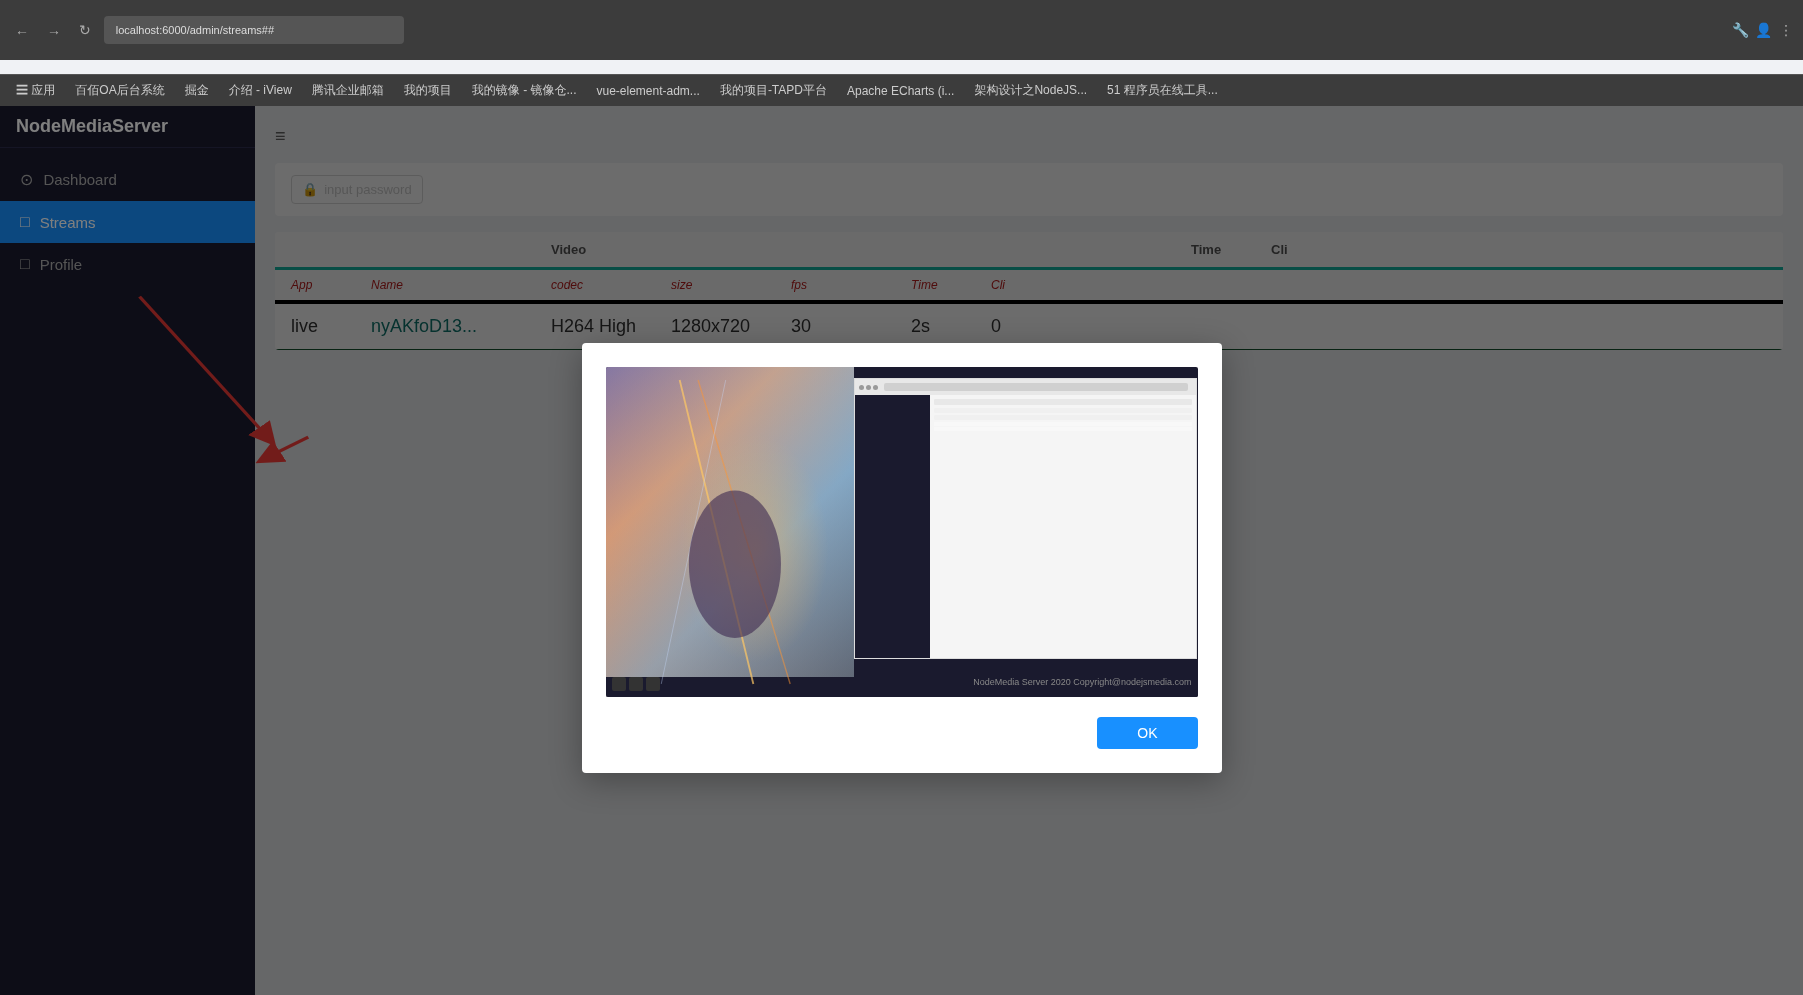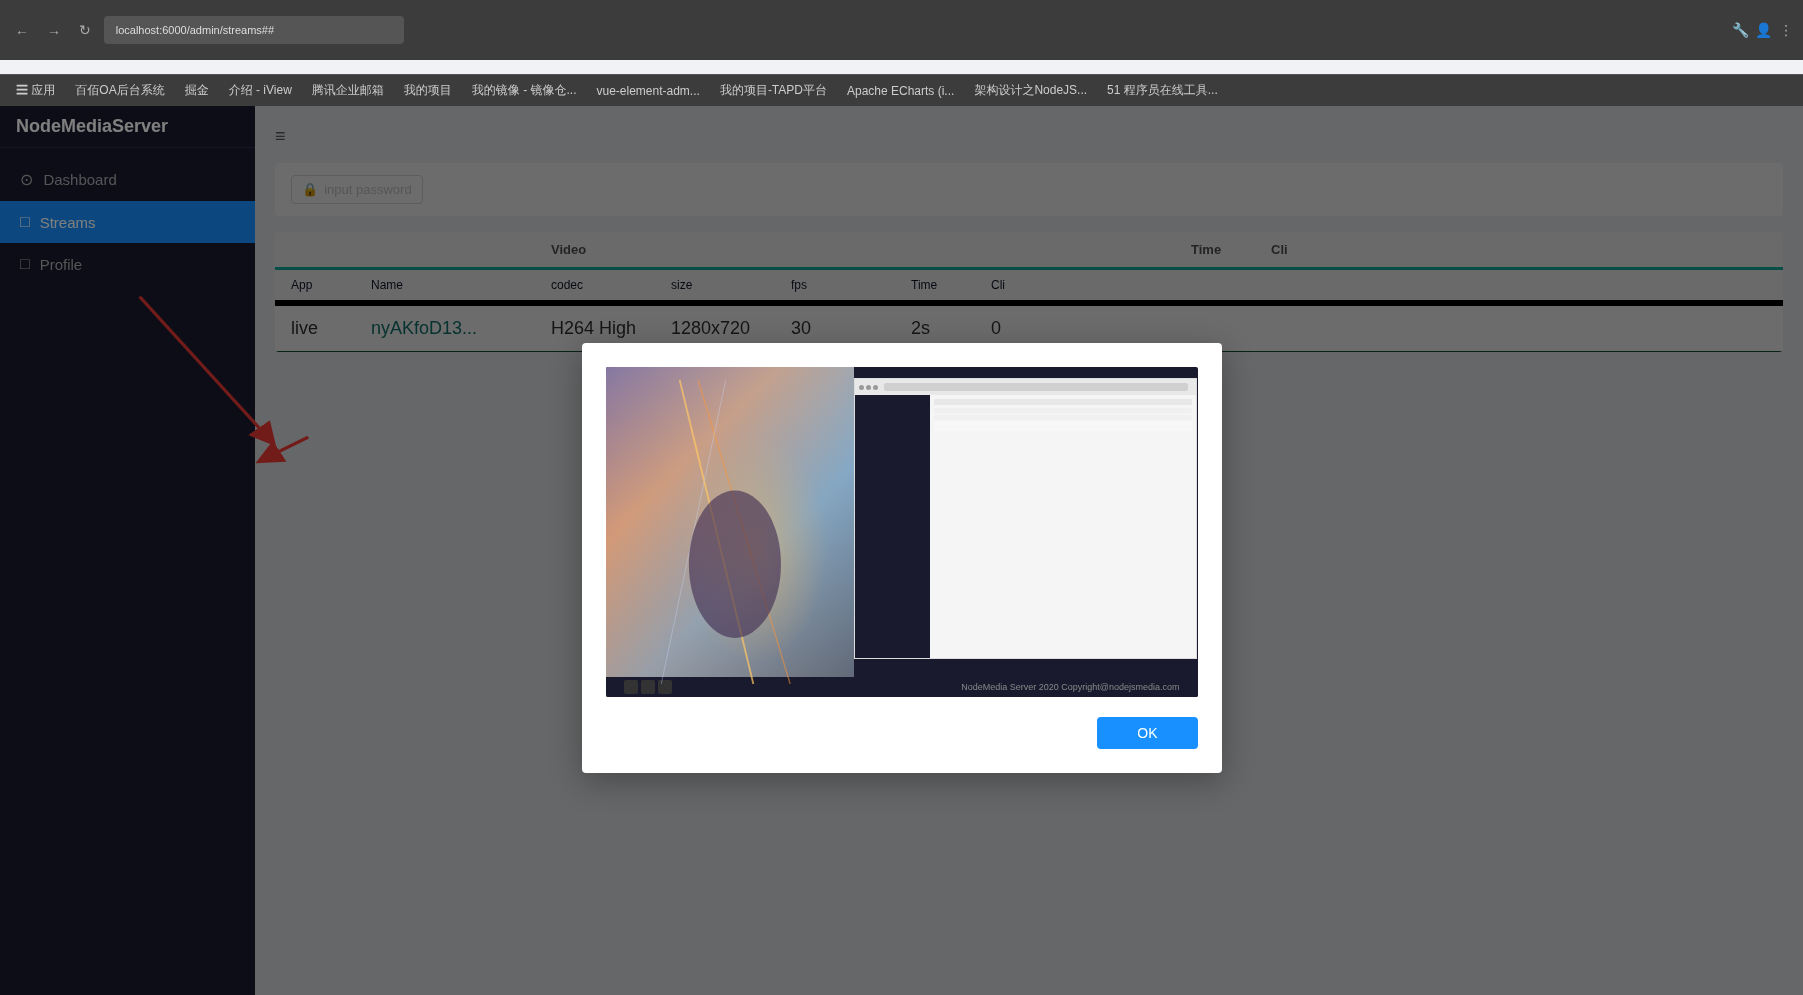--- a/index.html
+++ b/index.html
@@ -280,24 +280,25 @@
       border-radius: 4px;
       font-size: 14px;
       cursor: pointer;
     }
 
     
     .table-subheader {
       display: grid;
       grid-template-columns: 80px 180px 120px 120px 120px 80px 120px 80px 60px;
       background: #fafafa;
-      border-bottom: 6px solid #000000;
+      border-bottom: 4px solid #000000;
       padding: 8px 16px;
       font-size: 12px;
-      color: #0f172a;
+      color: #b91c1c;
+      font-style: italic;
     }
     .table-group-header {
       display: grid;
       grid-template-columns: 260px 360px 280px 80px 60px;
       background: #fafafa;
       border-bottom: 3px solid #14b8a6;
       padding: 10px 16px;
       font-size: 13px;
       color: #555;
       font-weight: 600;
@@ -444,21 +445,21 @@
                   <div style="background:#f0f0f0;height:5px;margin-bottom:2px;border-radius:1px;"></div>
                   <div style="background:#f0f0f0;height:5px;margin-bottom:2px;border-radius:1px;"></div>
                   <div style="background:#f8f8f8;height:4px;margin-bottom:1px;border-radius:1px;"></div>
                   <div style="background:#f8f8f8;height:4px;margin-bottom:1px;border-radius:1px;"></div>
                 </div>
               </div>
             </div>
           </div>
         </div>
 
-        <div style="position:absolute;bottom:0;left:0;width:100%;height:20px;background:#1a1a2e;display:flex;align-items:center;padding:0 18px;gap:3px;">
+        <div style="position:absolute;bottom:0;left:0;width:100%;height:20px;background:#1a1a2e;display:flex;align-items:flex-start;padding:0 6px;gap:3px;">
           <div style="width:14px;height:14px;background:#333;border-radius:2px;"></div>
           <div style="width:14px;height:14px;background:#333;border-radius:2px;"></div>
           <div style="width:14px;height:14px;background:#333;border-radius:2px;"></div>
           <div style="flex:1;"></div>
           <div style="font-size:9px;color:#888;">NodeMedia Server 2020 Copyright@nodejsmedia.com</div>
         </div>
       </div>
 
       <div class="modal-footer">
         <button class="ok-button">OK</button>

